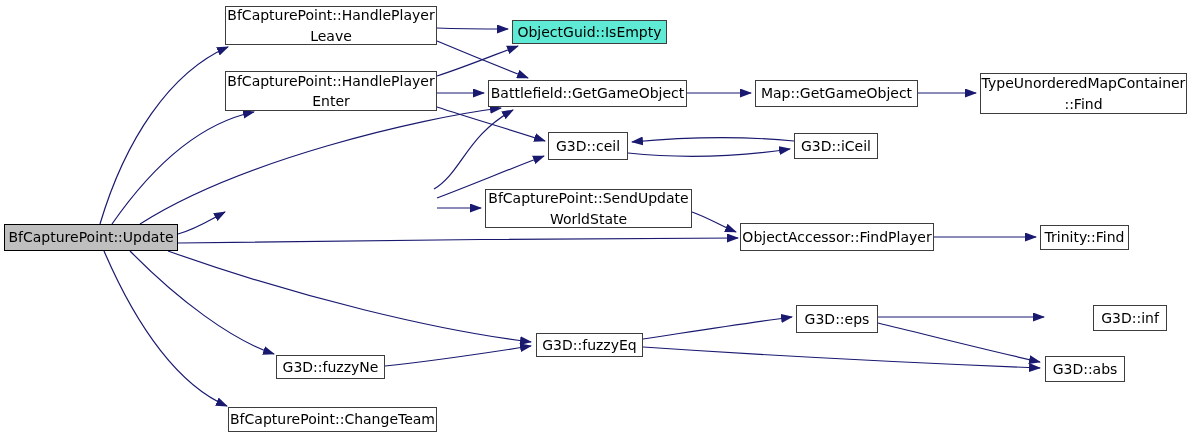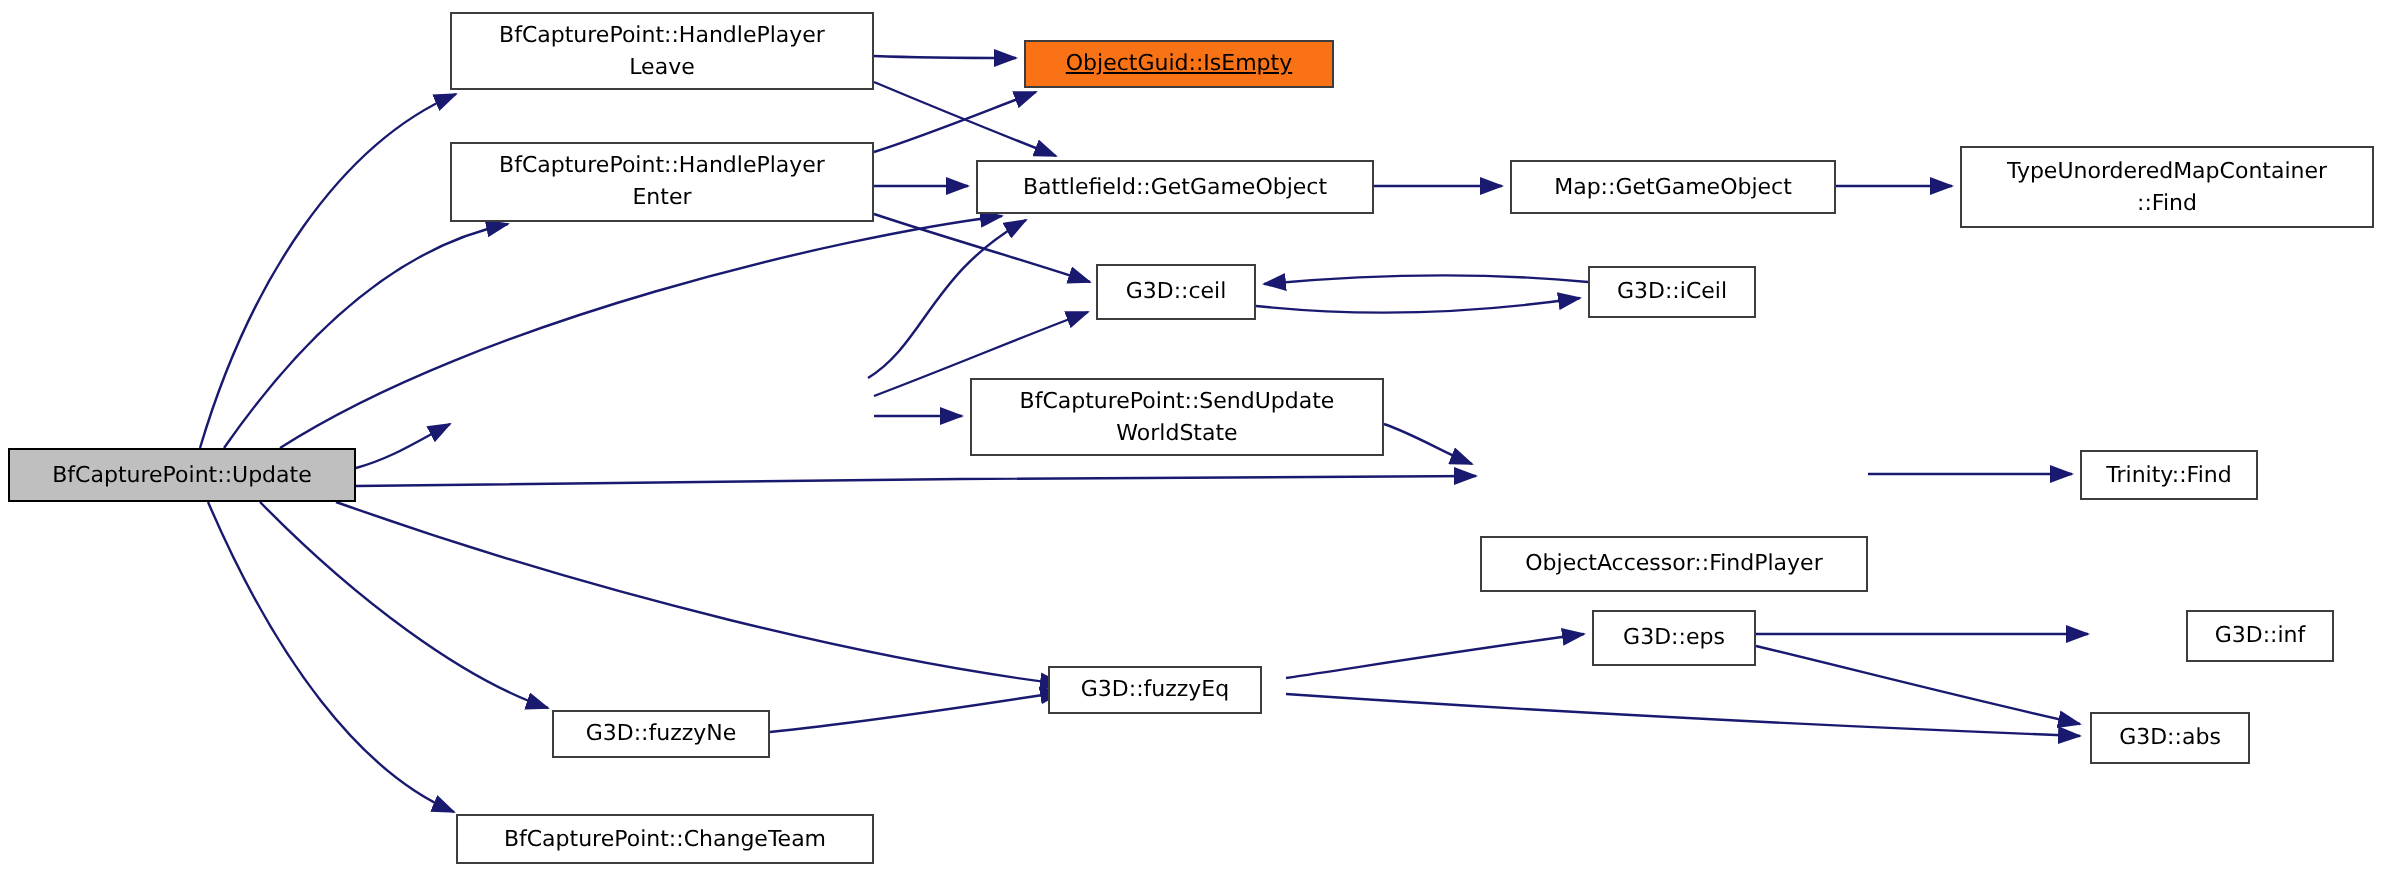--- a/index.html
+++ b/index.html
@@ -10,21 +10,21 @@
     font-family:"DejaVu Sans","Liberation Sans",sans-serif;
     overflow:hidden;
   }
   #edge-layer{position:absolute;left:0;top:0;width:1193px;height:438px;}
   .edge{fill:none;stroke-width:1.2px;}
   .node{
     position:absolute;box-sizing:border-box;
     display:flex;align-items:center;justify-content:center;
     text-align:center;
     background:#ffffff;border:1px solid #3d3d3d;
-    color:#000000;font-size:11px;line-height:1.45;
+    color:#000000;font-size:14px;line-height:1.45;
     white-space:pre-line;cursor:pointer;
   }
   .node.highlight{border:1.6px solid #000000;}
 </style>
 </head>
 <body>
 
 <div id="stage">
   <svg id="edge-layer" viewBox="0 0 1193 438" xmlns="http://www.w3.org/2000/svg">
     <defs>
@@ -58,30 +58,30 @@
       <path d="M643,339 C696,331 740,324 792,317" class="edge" stroke="#191970" marker-end="url(#arrow)"></path>
       <path d="M643,347 C775,356 915,363 1040,368" class="edge" stroke="#191970" marker-end="url(#arrow)"></path>
       <path d="M878,317 L1044,317" class="edge" stroke="#191970" marker-end="url(#arrow)"></path>
       <path d="M878,323 C932,336 986,350 1040,362" class="edge" stroke="#191970" marker-end="url(#arrow)"></path>
     </svg>
 <div class="node highlight" style="left: 4px; top: 224px; width: 174px; height: 27px; background: rgb(191, 191, 191);"><span>BfCapturePoint::Update</span></div>
     <div class="node" style="left: 225px; top: 6px; width: 212px; height: 39px; background: rgb(255, 255, 255);"><span>BfCapturePoint::HandlePlayer
 Leave</span></div>
     <div class="node" style="left: 225px; top: 71px; width: 212px; height: 40px; background: rgb(255, 255, 255);"><span>BfCapturePoint::HandlePlayer
 Enter</span></div>
-    <div class="node" style="left: 512px; top: 20px; width: 155px; height: 24px; background: #f97316; text-decoration: underline;"><span>ObjectGuid::IsEmpty</span></div>
+    <div class="node" style="left: 512px; top: 20px; width: 155px; height: 24px; background: #5eead4;"><span>ObjectGuid::IsEmpty</span></div>
     <div class="node" style="left: 488px; top: 80px; width: 199px; height: 27px; background: rgb(255, 255, 255);"><span>Battlefield::GetGameObject</span></div>
     <div class="node" style="left: 755px; top: 80px; width: 163px; height: 27px; background: rgb(255, 255, 255);"><span>Map::GetGameObject</span></div>
     <div class="node" style="left: 980px; top: 73px; width: 207px; height: 41px; background: rgb(255, 255, 255);"><span>TypeUnorderedMapContainer
 ::Find</span></div>
     <div class="node" style="left: 548px; top: 132px; width: 80px; height: 28px; background: rgb(255, 255, 255);"><span>G3D::ceil</span></div>
     <div class="node" style="left: 794px; top: 133px; width: 84px; height: 26px; background: rgb(255, 255, 255);"><span>G3D::iCeil</span></div>
     <div class="node" style="left: 485px; top: 189px; width: 207px; height: 39px; background: rgb(255, 255, 255);"><span>BfCapturePoint::SendUpdate
 WorldState</span></div>
-    <div class="node" style="left: 740px; top: 223px; width: 194px; height: 28px; background: rgb(255, 255, 255); margin-top: 45px;"><span>ObjectAccessor::FindPlayer</span></div>
+    <div class="node" style="left: 740px; top: 223px; width: 194px; height: 28px; background: rgb(255, 255, 255);"><span>ObjectAccessor::FindPlayer</span></div>
     <div class="node" style="left: 1040px; top: 225px; width: 89px; height: 25px; background: rgb(255, 255, 255);"><span>Trinity::Find</span></div>
     <div class="node" style="left: 796px; top: 305px; width: 82px; height: 28px; background: rgb(255, 255, 255);"><span>G3D::eps</span></div>
     <div class="node" style="left: 1048px; top: 305px; width: 74px; height: 26px; background: rgb(255, 255, 255); margin-left: 45px;"><span>G3D::inf</span></div>
     <div class="node" style="left: 1045px; top: 356px; width: 80px; height: 26px; background: rgb(255, 255, 255);"><span>G3D::abs</span></div>
-    <div class="node" style="left: 524px; top: 333px; width: 107px; height: 24px; background: rgb(255, 255, 255);"><span>G3D::fuzzyEq</span></div>
+    <div class="node" style="left: 536px; top: 333px; width: 107px; height: 24px; background: rgb(255, 255, 255);"><span>G3D::fuzzyEq</span></div>
     <div class="node" style="left: 276px; top: 355px; width: 109px; height: 24px; background: rgb(255, 255, 255);"><span>G3D::fuzzyNe</span></div>
     <div class="node" style="left: 228px; top: 407px; width: 209px; height: 25px; background: rgb(255, 255, 255);"><span>BfCapturePoint::ChangeTeam</span></div>
   </div>
 
 </body></html>

